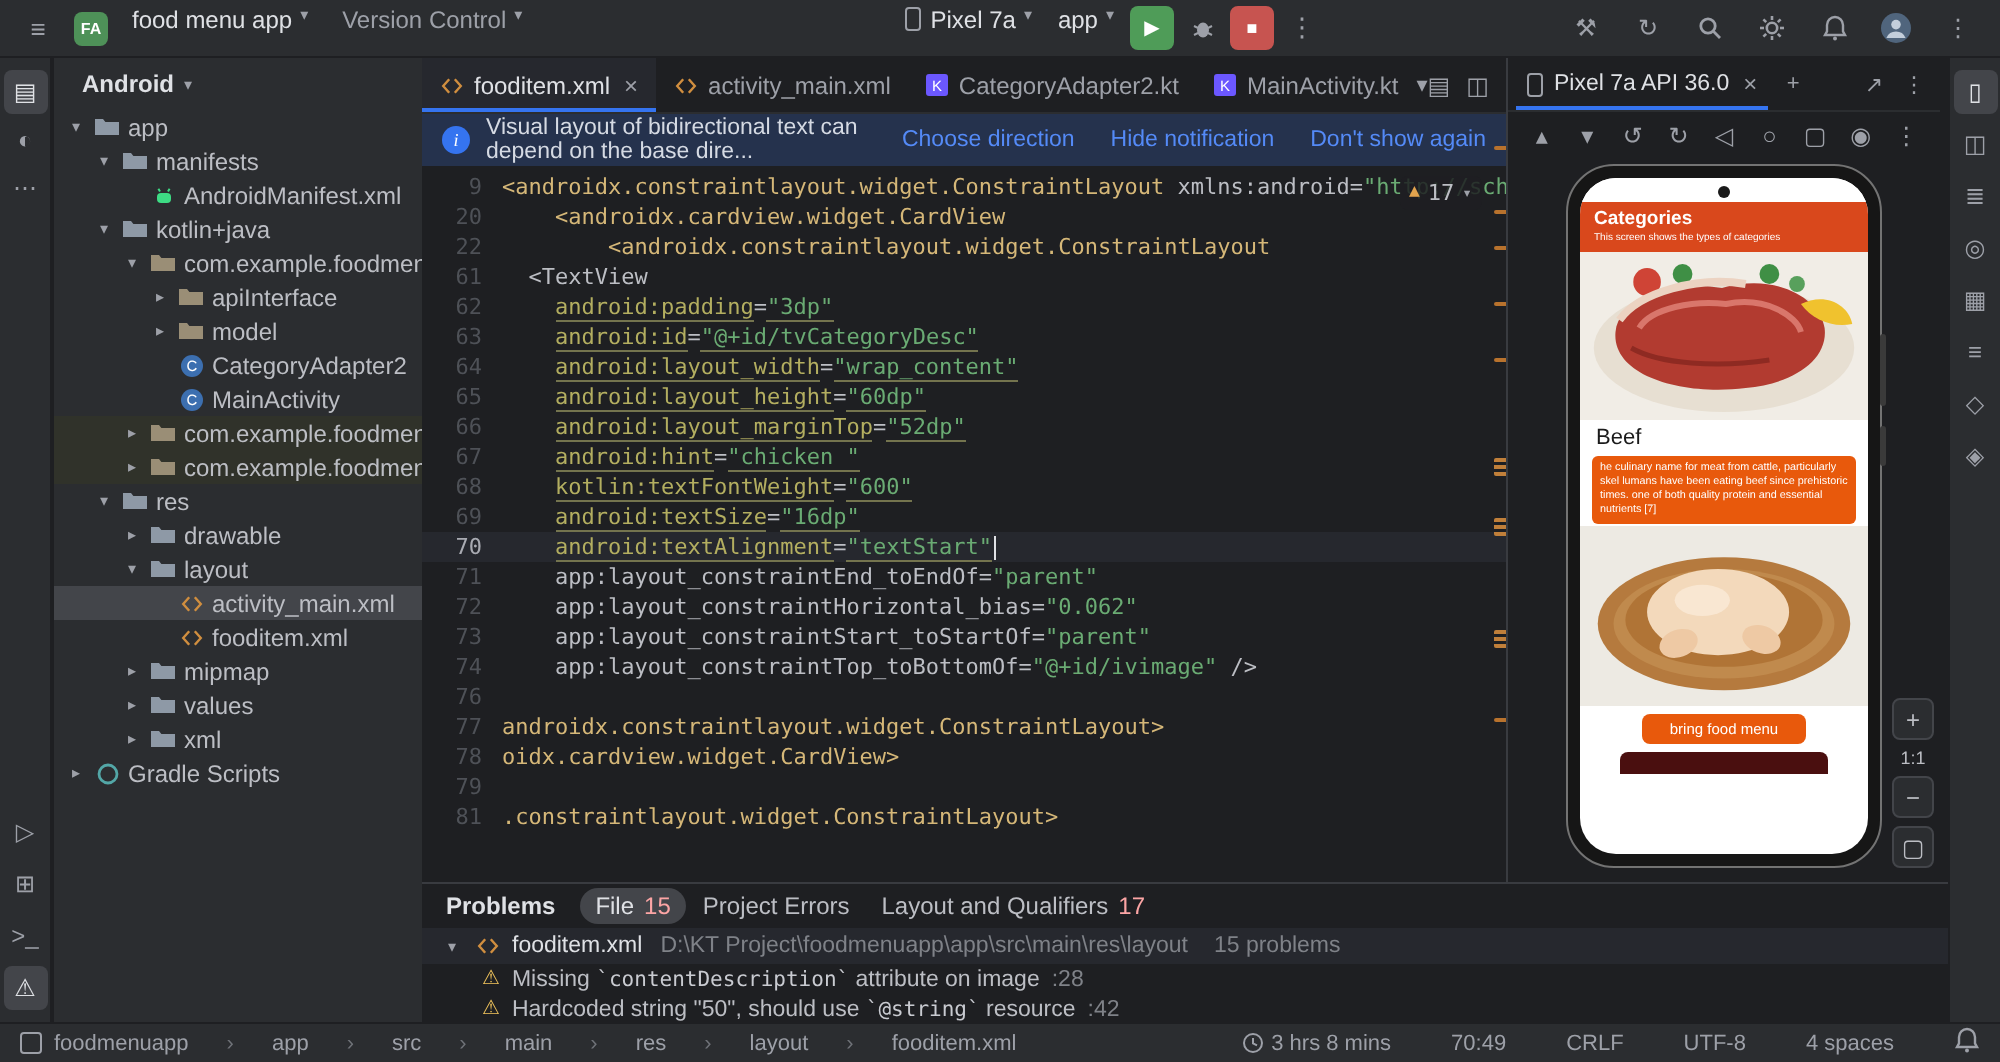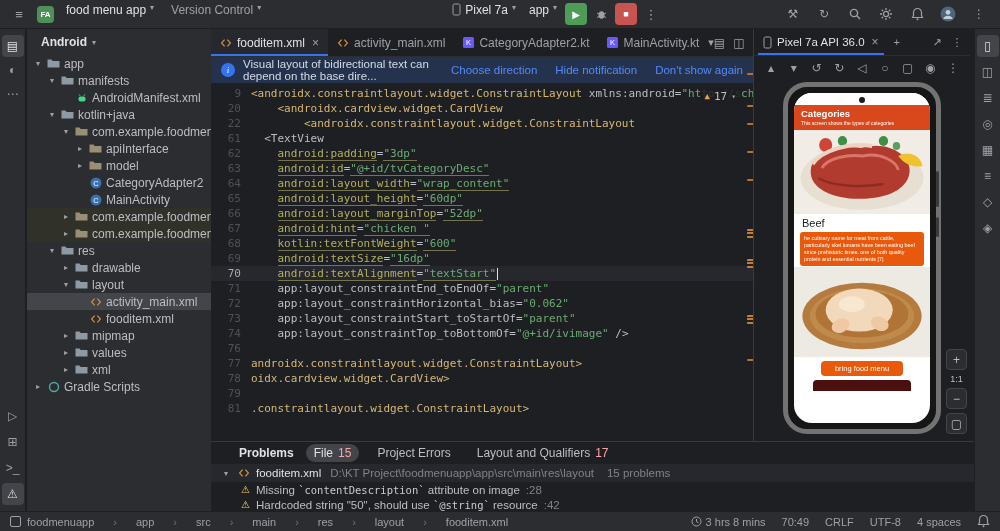--- a/index.html
+++ b/index.html
@@ -78,21 +78,21 @@
   
   .device{position:absolute;top:29px;left:753px;width:217px;height:412px;background:#1e1f22;border-left:1px solid #393b40;
           box-sizing:border-box;overflow:hidden;}
   .dheader{height:26px;display:flex;align-items:center;padding:0 4px;gap:4px;border-bottom:1px solid #2b2d30;}
   .dtab{display:flex;align-items:center;gap:5px;font-size:11.5px;color:#dfe1e5;height:100%;padding:0 5px;position:relative;}
   .dtab::after{content:'';position:absolute;left:0;right:0;bottom:0;height:2px;background:#3574f0;}
   .dhead-right{margin-left:auto;display:flex;gap:2px;}
   .icon-btn.sm{width:18px;height:18px;font-size:11px;}
   .demutb{height:24px;display:flex;align-items:center;gap:9px;padding:0 10px;color:#9da0a8;font-size:11px;}
   .phone-wrap{position:relative;height:360px;display:flex;justify-content:center;}
-  .phone{width:158px;height:352px;background:#161616;border:5px solid #737373;border-radius:24px;padding:6px;
+  .phone{width:158px;height:352px;background:#161616;border:1px solid #737373;border-radius:24px;padding:6px;
          box-sizing:border-box;position:relative;flex:none;margin-top:2px;}
   .pbtn{position:absolute;right:-3px;width:3px;background:#3a3a3a;border-radius:2px;}
   .pscreen{width:100%;height:100%;background:#fff;border-radius:18px;overflow:hidden;position:relative;
            display:flex;flex-direction:column;}
   .cam{position:absolute;top:4px;left:50%;transform:translateX(-50%);width:6px;height:6px;background:#1a1a1a;
        border-radius:50%;z-index:5;}
   .pstatus{height:12px;background:#fff;flex:none;}
   .pheader{background:#d9481c;color:#fff;padding:3px 7px 4px;flex:none;}
   .ptitle2{font-size:9.5px;font-weight:bold;}
   .psub{font-size:5px;margin-top:1px;}
@@ -101,37 +101,37 @@
   .pdesc{background:#e8590c;color:#fff;font-size:5.4px;line-height:1.3;margin:1px 6px;padding:3px 4px;border-radius:3px;flex:none;}
   .pcta{background:#e8590c;color:#fff;font-size:7.5px;margin:4px auto 0;padding:3px 14px;border-radius:4px;flex:none;}
   .ppartial{background:#4a0f0f;width:72%;height:11px;margin:4px auto 0;border-radius:4px 4px 0 0;flex:none;}
   .zoombar{position:absolute;right:3px;bottom:6px;display:flex;flex-direction:column;gap:4px;align-items:center;}
   .zbtn{width:19px;height:19px;background:#2b2d30;border:1px solid #43454a;border-radius:4px;display:flex;
         align-items:center;justify-content:center;color:#bcbec4;font-size:12px;}
   .zlabel{font-size:9px;color:#bcbec4;}
   
   .problems{position:absolute;left:211px;right:26px;top:441px;bottom:20px;background:#1e1f22;border-top:1px solid #393b40;
             box-sizing:border-box;overflow:hidden;}
-  .ptabs{height:22px;display:flex;align-items:center;gap:12px;padding:0 28px;font-size:12px;}
+  .ptabs{height:22px;display:flex;align-items:center;gap:12px;padding:0 12px;font-size:12px;}
   .ptitle{color:#dfe1e5;font-weight:bold;}
   .ptab{display:flex;gap:5px;align-items:center;color:#bcbec4;padding:2px 8px;border-radius:10px;}
   .ptab.selected{background:#43454a;color:#dfe1e5;}
   .pcount{color:#fca5a5;}
   .pfile-row{height:18px;display:flex;align-items:center;gap:5px;padding:0 10px;background:#26282e;font-size:11.5px;color:#dfe1e5;}
   .ppath{color:#7f8288;margin-left:4px;}
   .pmeta{color:#7f8288;margin-left:8px;}
   .pitem{height:15px;display:flex;align-items:center;gap:6px;padding:0 10px 0 30px;font-size:11.5px;color:#bcbec4;}
   .warn{color:#f2c55c;font-size:10px;}
   .pcode{font-family:"DejaVu Sans Mono","Liberation Mono",monospace;font-size:10.5px;color:#c9cbd1;}
   .plinenum{color:#7f8288;}
   
   .statusbar{position:absolute;left:0;right:0;bottom:0;height:20px;background:#2b2d30;border-top:1px solid #1e1f22;
              display:flex;align-items:center;font-size:11px;color:#9da0a8;padding:0 10px;gap:6px;box-sizing:border-box;}
   .csep{color:#6f7278;margin:0 2px;}
-  .sb-right{margin-left:auto;display:flex;align-items:center;gap:16px;}
+  .sb-right{margin-left:auto;display:flex;align-items:center;gap:30px;}
   .sb-item{display:flex;align-items:center;gap:4px;}
   .sb-sq{width:9px;height:9px;border:1px solid #9da0a8;border-radius:2px;display:inline-block;}
 </style>
 </head>
 <body>
 
 <div id="app">
 
   <div class="titlebar">
     <div class="tb-left">
@@ -612,21 +612,21 @@
       <div class="sicon">◎</div>
       <div class="sicon">▦</div>
       <div class="sicon">≡</div>
       <div class="sicon">◇</div>
       <div class="sicon">◈</div>
     </div>
 
   <div class="problems">
     <div class="ptabs">
       <span class="ptitle">Problems</span>
-      <div id="problem-tabs" style="display:flex;gap:10px;align-items:center;">
+      <div id="problem-tabs" style="display:flex;align-items:center;">
           <div class="ptab selected">
             <span class="ptlabel">File</span>
             <span class="pcount">15</span>
           </div>
           <div class="ptab">
             <span class="ptlabel">Project Errors</span>
           </div>
           <div class="ptab">
             <span class="ptlabel">Layout and Qualifiers</span>
             <span class="pcount">17</span>

